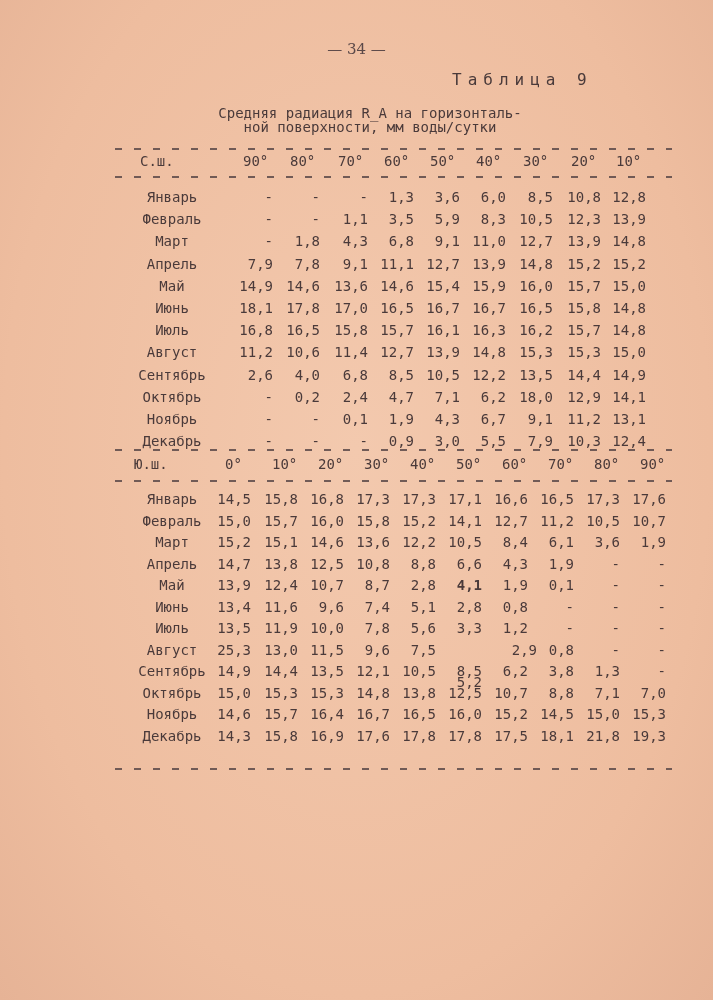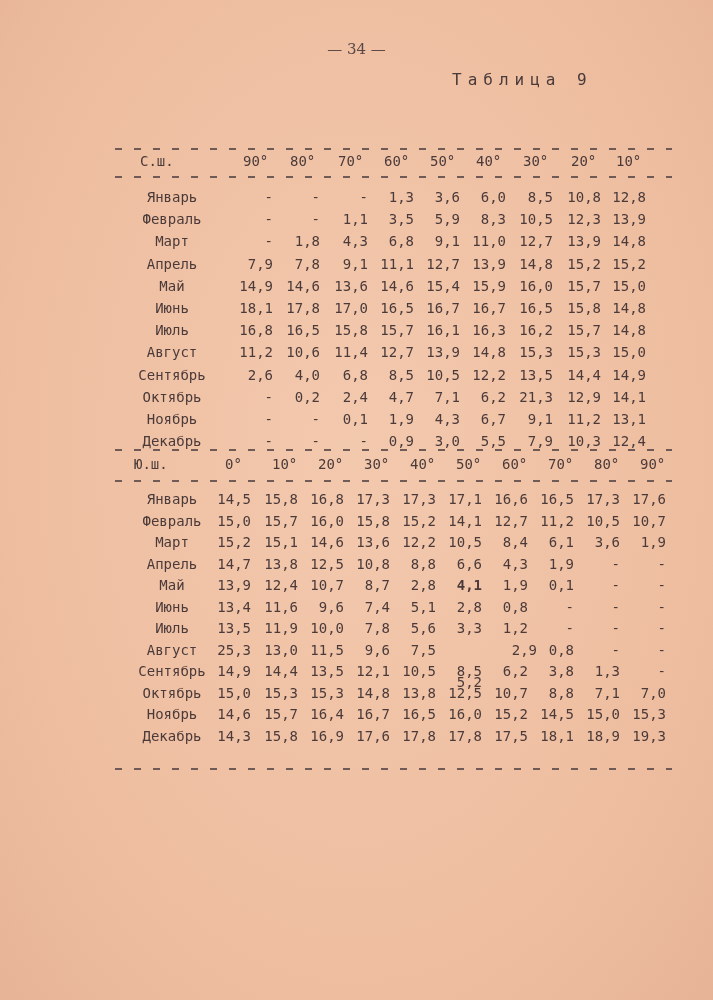--- a/index.html
+++ b/index.html
@@ -21,20 +21,22 @@
   .row { position:absolute; left:0; width:713px; height:22px; font-size:14px; }
   .row span { position:absolute; white-space:nowrap; text-align:right; width:46px; }
   .row span.m { text-align:center; width:110px; }
 </style>
 </head>
 <body>
 
 <div class="page-num">— 34 —</div>
 <div class="table-label">Таблица 9</div>
 <div class="caption">
+  <div>Средняя радиация R_A на горизонталь-</div>
+  <div>ной поверхности, мм воды/сутки</div>
 </div>
 
 <div class="dash" style="top:148px"></div>
 <div class="hdr" id="nhdr" style="top:153px">
     <span style="left: 140px;">С.ш.</span>
     <span style="left: 243px;">90°</span>
     <span style="left: 290px;">80°</span>
     <span style="left: 338px;">70°</span>
     <span style="left: 384px;">60°</span>
     <span style="left: 430px;">50°</span>
@@ -154,21 +156,21 @@
       <span style="left: 600px;">14,9</span>
     </div>
     <div class="row" style="top: 388.8px;">
       <span class="m" style="left: 117px;">Октябрь</span>
       <span style="left: 227px;">-</span>
       <span style="left: 274px;">0,2</span>
       <span style="left: 322px;">2,4</span>
       <span style="left: 368px;">4,7</span>
       <span style="left: 414px;">7,1</span>
       <span style="left: 460px;">6,2</span>
-      <span style="left: 507px;">21,3</span>
+      <span style="left: 507px;">18,0</span>
       <span style="left: 555px;">12,9</span>
       <span style="left: 600px;">14,1</span>
     </div>
     <div class="row" style="top: 411px;">
       <span class="m" style="left: 117px;">Ноябрь</span>
       <span style="left: 227px;">-</span>
       <span style="left: 274px;">-</span>
       <span style="left: 322px;">0,1</span>
       <span style="left: 368px;">1,9</span>
       <span style="left: 414px;">4,3</span>
@@ -353,18 +355,18 @@
     <div class="row" style="top: 727.5px;">
       <span class="m" style="left: 117px;">Декабрь</span>
       <span style="left: 205px;">14,3</span>
       <span style="left: 252px;">15,8</span>
       <span style="left: 298px;">16,9</span>
       <span style="left: 344px;">17,6</span>
       <span style="left: 390px;">17,8</span>
       <span style="left: 436px;">17,8</span>
       <span style="left: 482px;">17,5</span>
       <span style="left: 528px;">18,1</span>
-      <span style="left: 574px;">18,9</span>
+      <span style="left: 574px;">21,8</span>
       <span style="left: 620px;">19,3</span>
     </div>
   </div>
 
 <div class="dash" style="top:768px"></div>
 
 </body></html>

